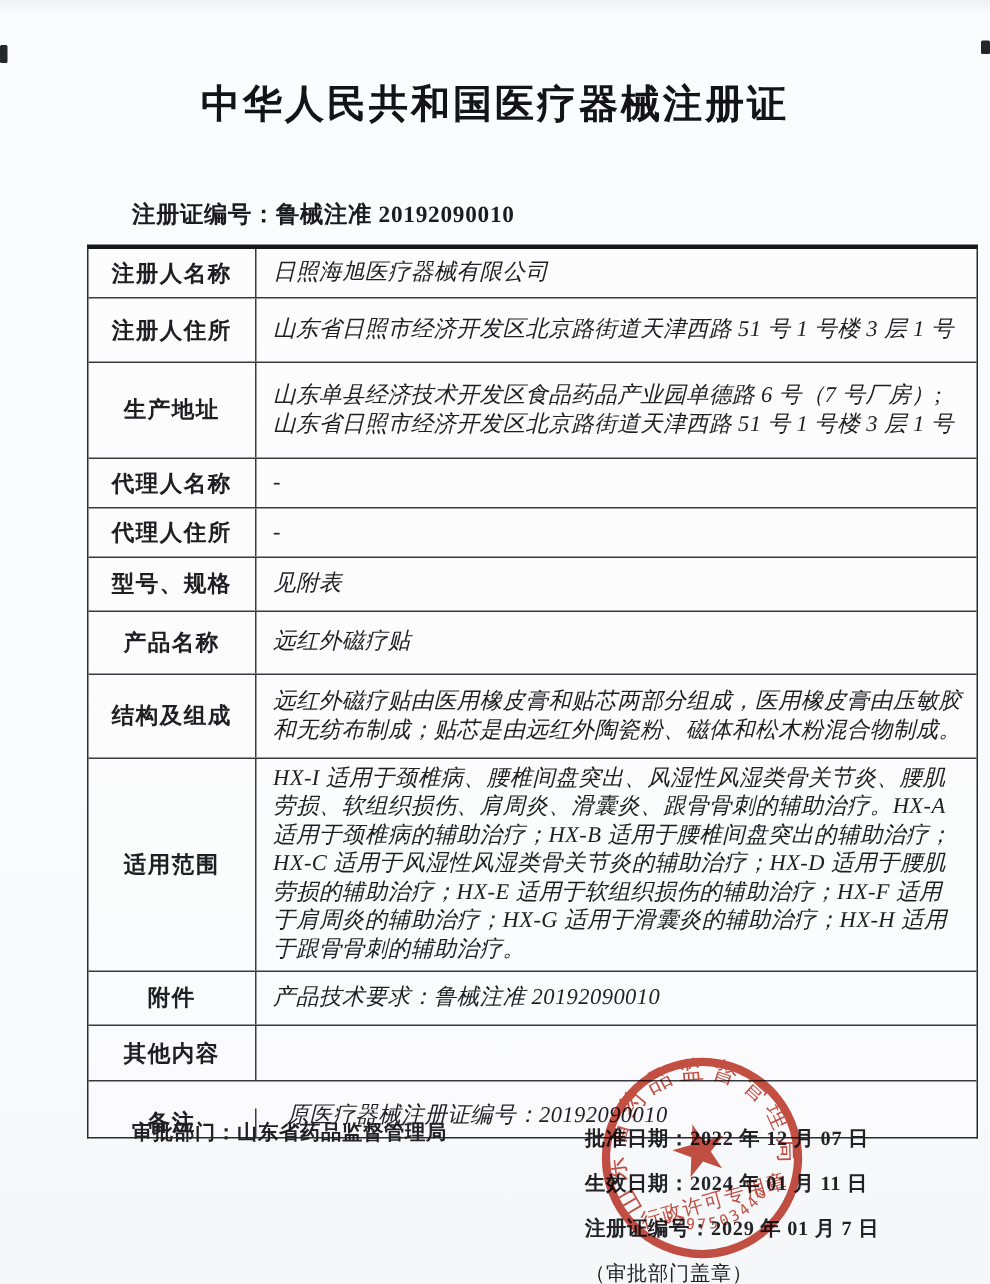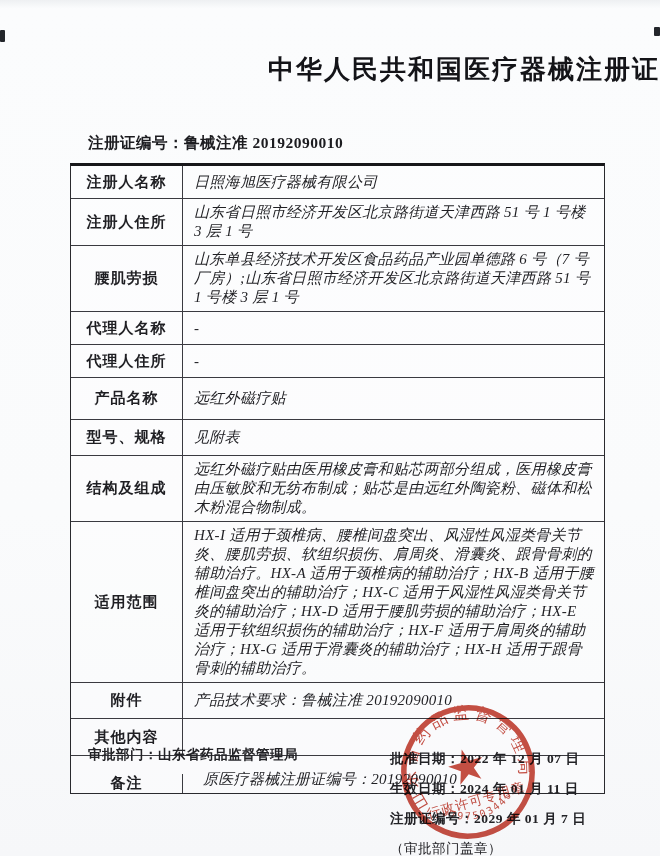--- a/index.html
+++ b/index.html
@@ -13,31 +13,31 @@
     position:absolute;inset:0;
     background:linear-gradient(180deg,#eef0f2 0%,#fbfcfd 1%,#fafbfc 60%,#f6f7f9 100%);
     color:#1f1f23;
   }
   .scan-mark{position:absolute;background:#23262b;border-radius:1px;}
   .scan-mark.left{left:0;top:30px;width:5px;height:12px;}
   .scan-mark.right{right:0;top:27px;width:6px;height:9px;}
 
   .title{
     margin:52px 0 0 0;
-    text-align:right;
+    text-align:center;
     font-family:"Liberation Sans","DejaVu Sans",sans-serif;
     font-size:26px;font-weight:bold;letter-spacing:2px;color:#141418;
   }
   .regline{
     margin:46px 0 0 88px;
     font-size:15.5px;font-weight:700;letter-spacing:0.5px;color:#1c1c20;
   }
 
   .cert-table{
-    position:absolute;left:70px;top:163px;width:535px;
+    position:absolute;left:58px;top:163px;width:594px;
     box-sizing:border-box;
     border:1.5px solid #2a2a2e;border-top:3px solid #17171a;
     background:rgba(255,255,255,0.35);
   }
   .trow{display:flex;border-bottom:1px solid #3a3a40;box-sizing:border-box;}
   .trow:last-child{border-bottom:none;align-items:flex-end;}
   .tlabel{
     width:112px;flex:0 0 112px;box-sizing:border-box;
     border-right:1px solid #3a3a40;
     display:flex;align-items:center;justify-content:center;
@@ -84,38 +84,38 @@
   <div class="cert-table">
     <div class="trow r0">
       <div class="tlabel">注册人名称</div>
       <div class="tvalue">日照海旭医疗器械有限公司</div>
     </div>
     <div class="trow r1">
       <div class="tlabel">注册人住所</div>
       <div class="tvalue">山东省日照市经济开发区北京路街道天津西路 51 号 1 号楼 3 层 1 号</div>
     </div>
     <div class="trow r2">
-      <div class="tlabel">腰肌劳损</div>
+      <div class="tlabel">生产地址</div>
       <div class="tvalue">山东单县经济技术开发区食品药品产业园单德路 6 号（7 号厂房）;山东省日照市经济开发区北京路街道天津西路 51 号 1 号楼 3 层 1 号</div>
     </div>
     <div class="trow r3">
       <div class="tlabel">代理人名称</div>
       <div class="tvalue">-</div>
     </div>
     <div class="trow r4">
       <div class="tlabel">代理人住所</div>
       <div class="tvalue">-</div>
     </div>
+    <div class="trow r6">
+      <div class="tlabel">型号、规格</div>
+      <div class="tvalue">见附表</div>
+    </div>
     <div class="trow r5">
       <div class="tlabel">产品名称</div>
       <div class="tvalue">远红外磁疗贴</div>
-    </div>
-    <div class="trow r6">
-      <div class="tlabel">型号、规格</div>
-      <div class="tvalue">见附表</div>
     </div>
     <div class="trow r7">
       <div class="tlabel">结构及组成</div>
       <div class="tvalue">远红外磁疗贴由医用橡皮膏和贴芯两部分组成，医用橡皮膏由压敏胶和无纺布制成；贴芯是由远红外陶瓷粉、磁体和松木粉混合物制成。</div>
     </div>
     <div class="trow r8">
       <div class="tlabel">适用范围</div>
       <div class="tvalue">HX-I 适用于颈椎病、腰椎间盘突出、风湿性风湿类骨关节炎、腰肌劳损、软组织损伤、肩周炎、滑囊炎、跟骨骨刺的辅助治疗。HX-A 适用于颈椎病的辅助治疗；HX-B 适用于腰椎间盘突出的辅助治疗；HX-C 适用于风湿性风湿类骨关节炎的辅助治疗；HX-D 适用于腰肌劳损的辅助治疗；HX-E 适用于软组织损伤的辅助治疗；HX-F 适用于肩周炎的辅助治疗；HX-G 适用于滑囊炎的辅助治疗；HX-H 适用于跟骨骨刺的辅助治疗。</div>
     </div>
     <div class="trow r9">

